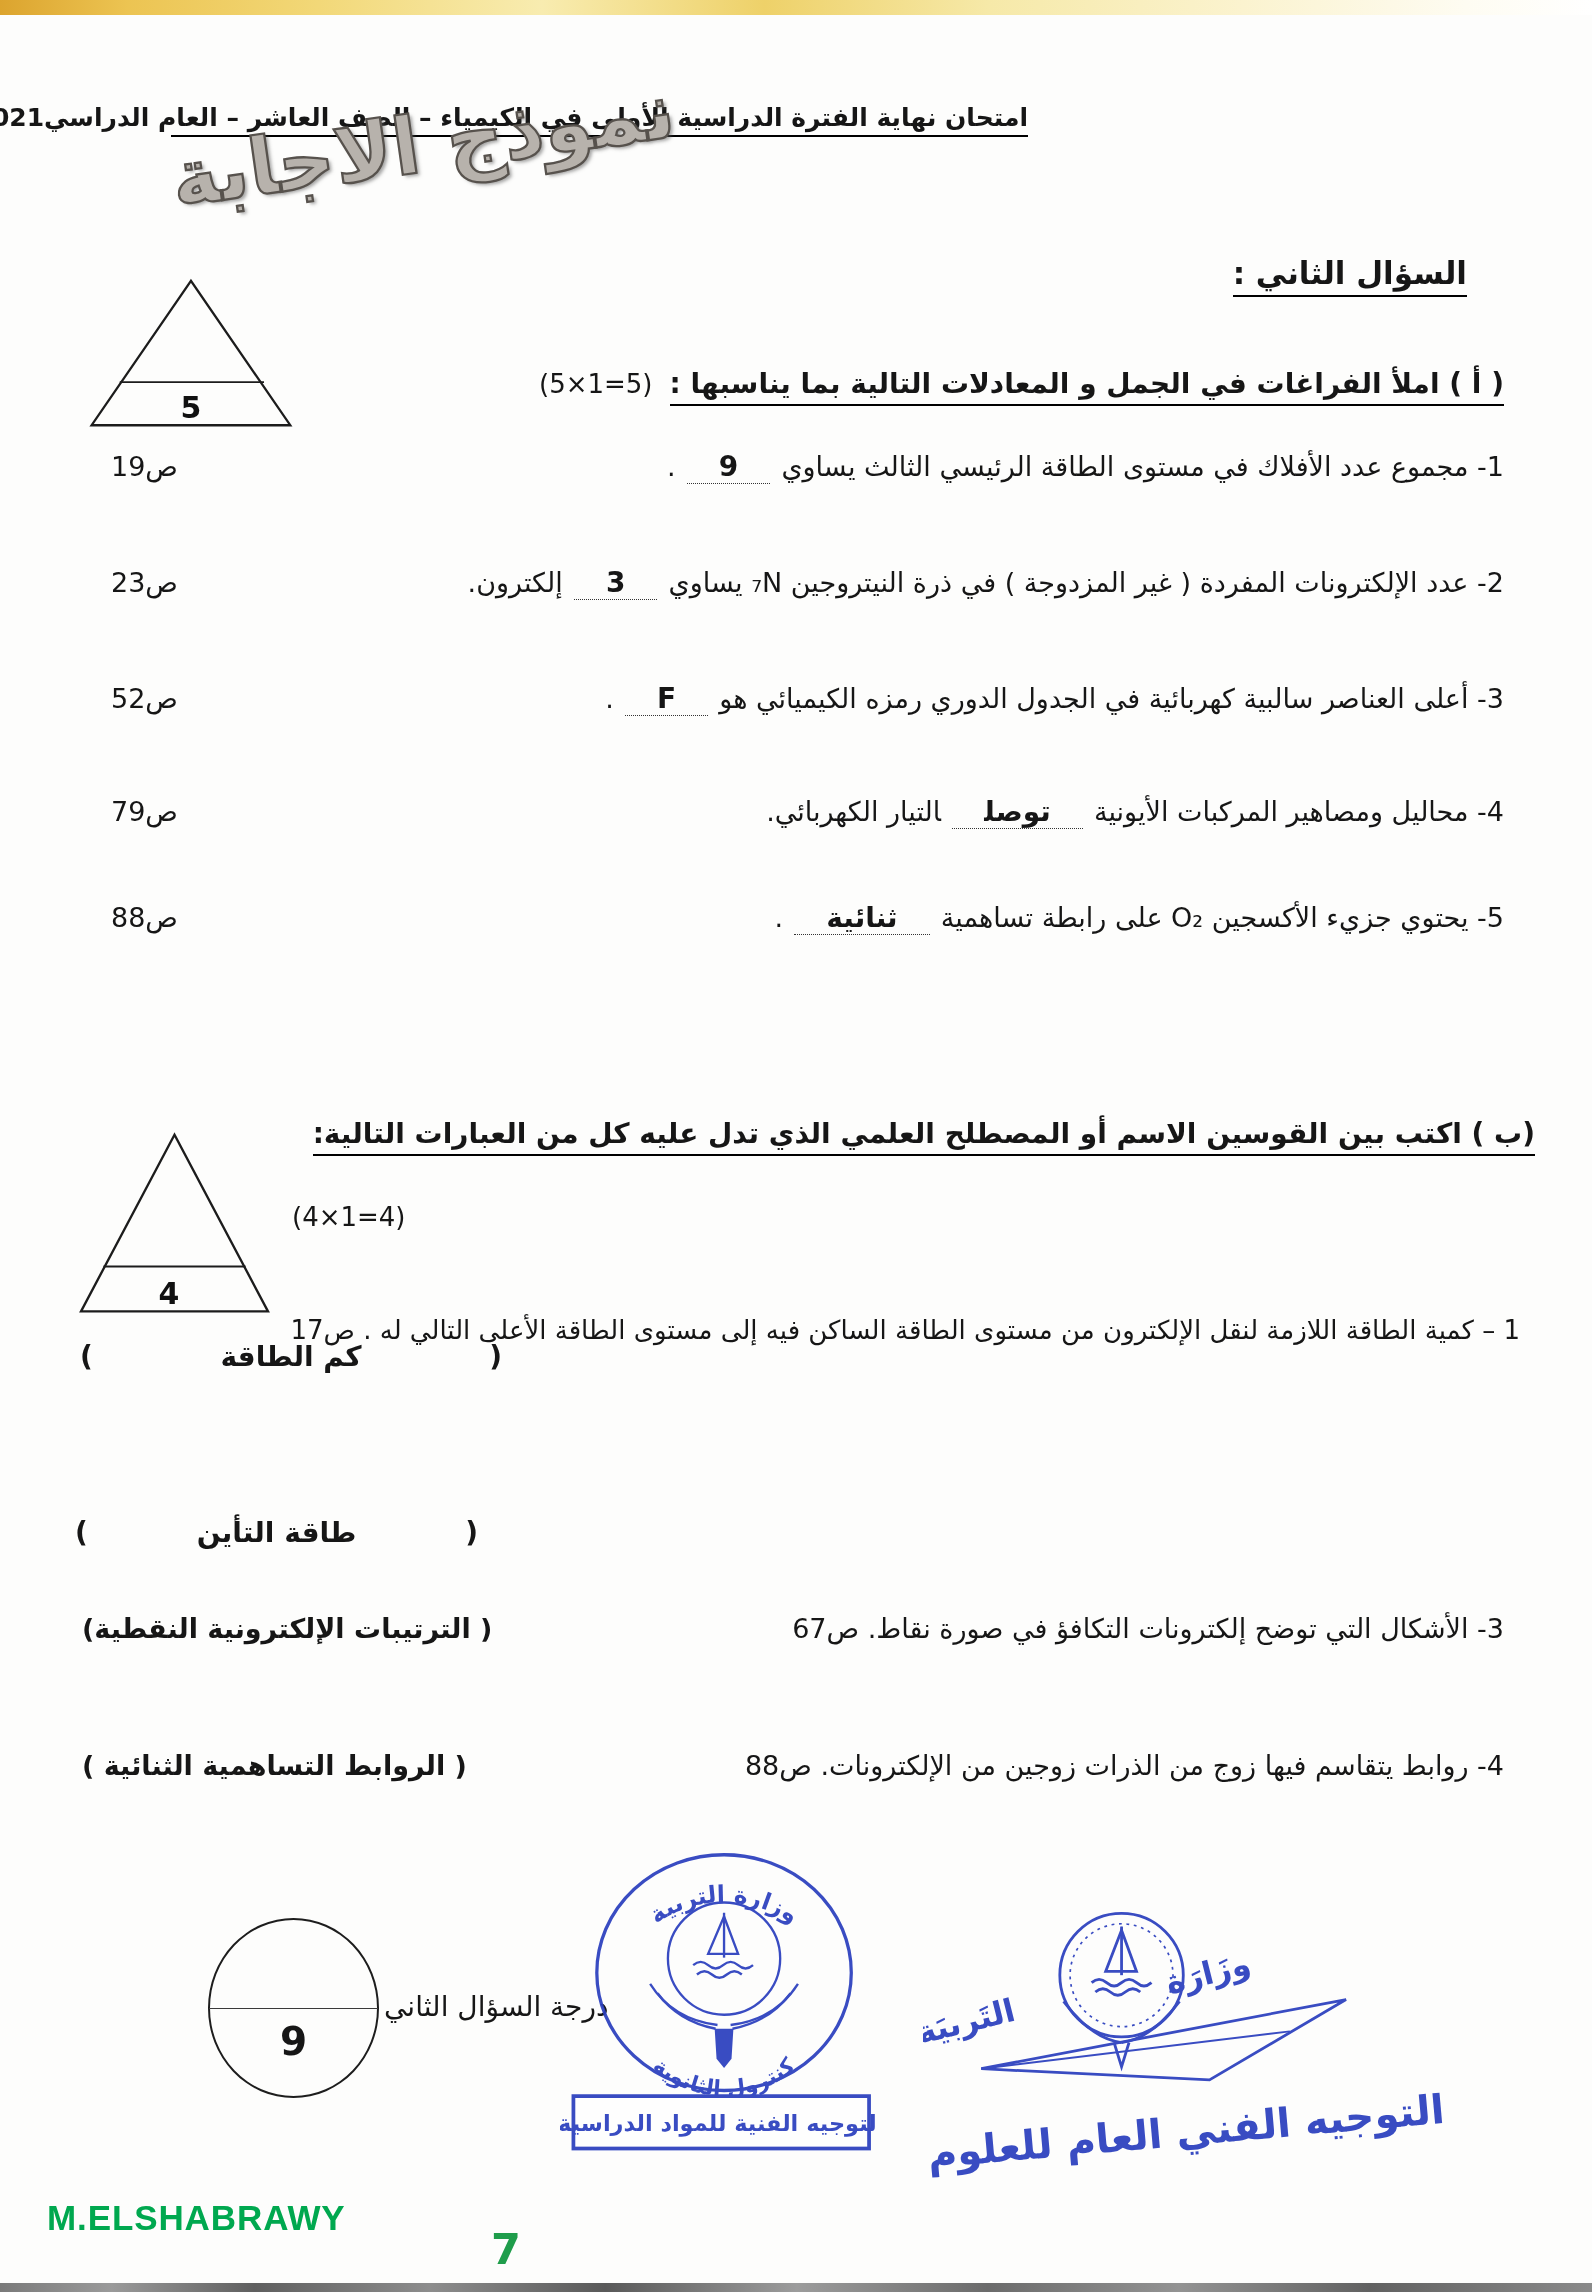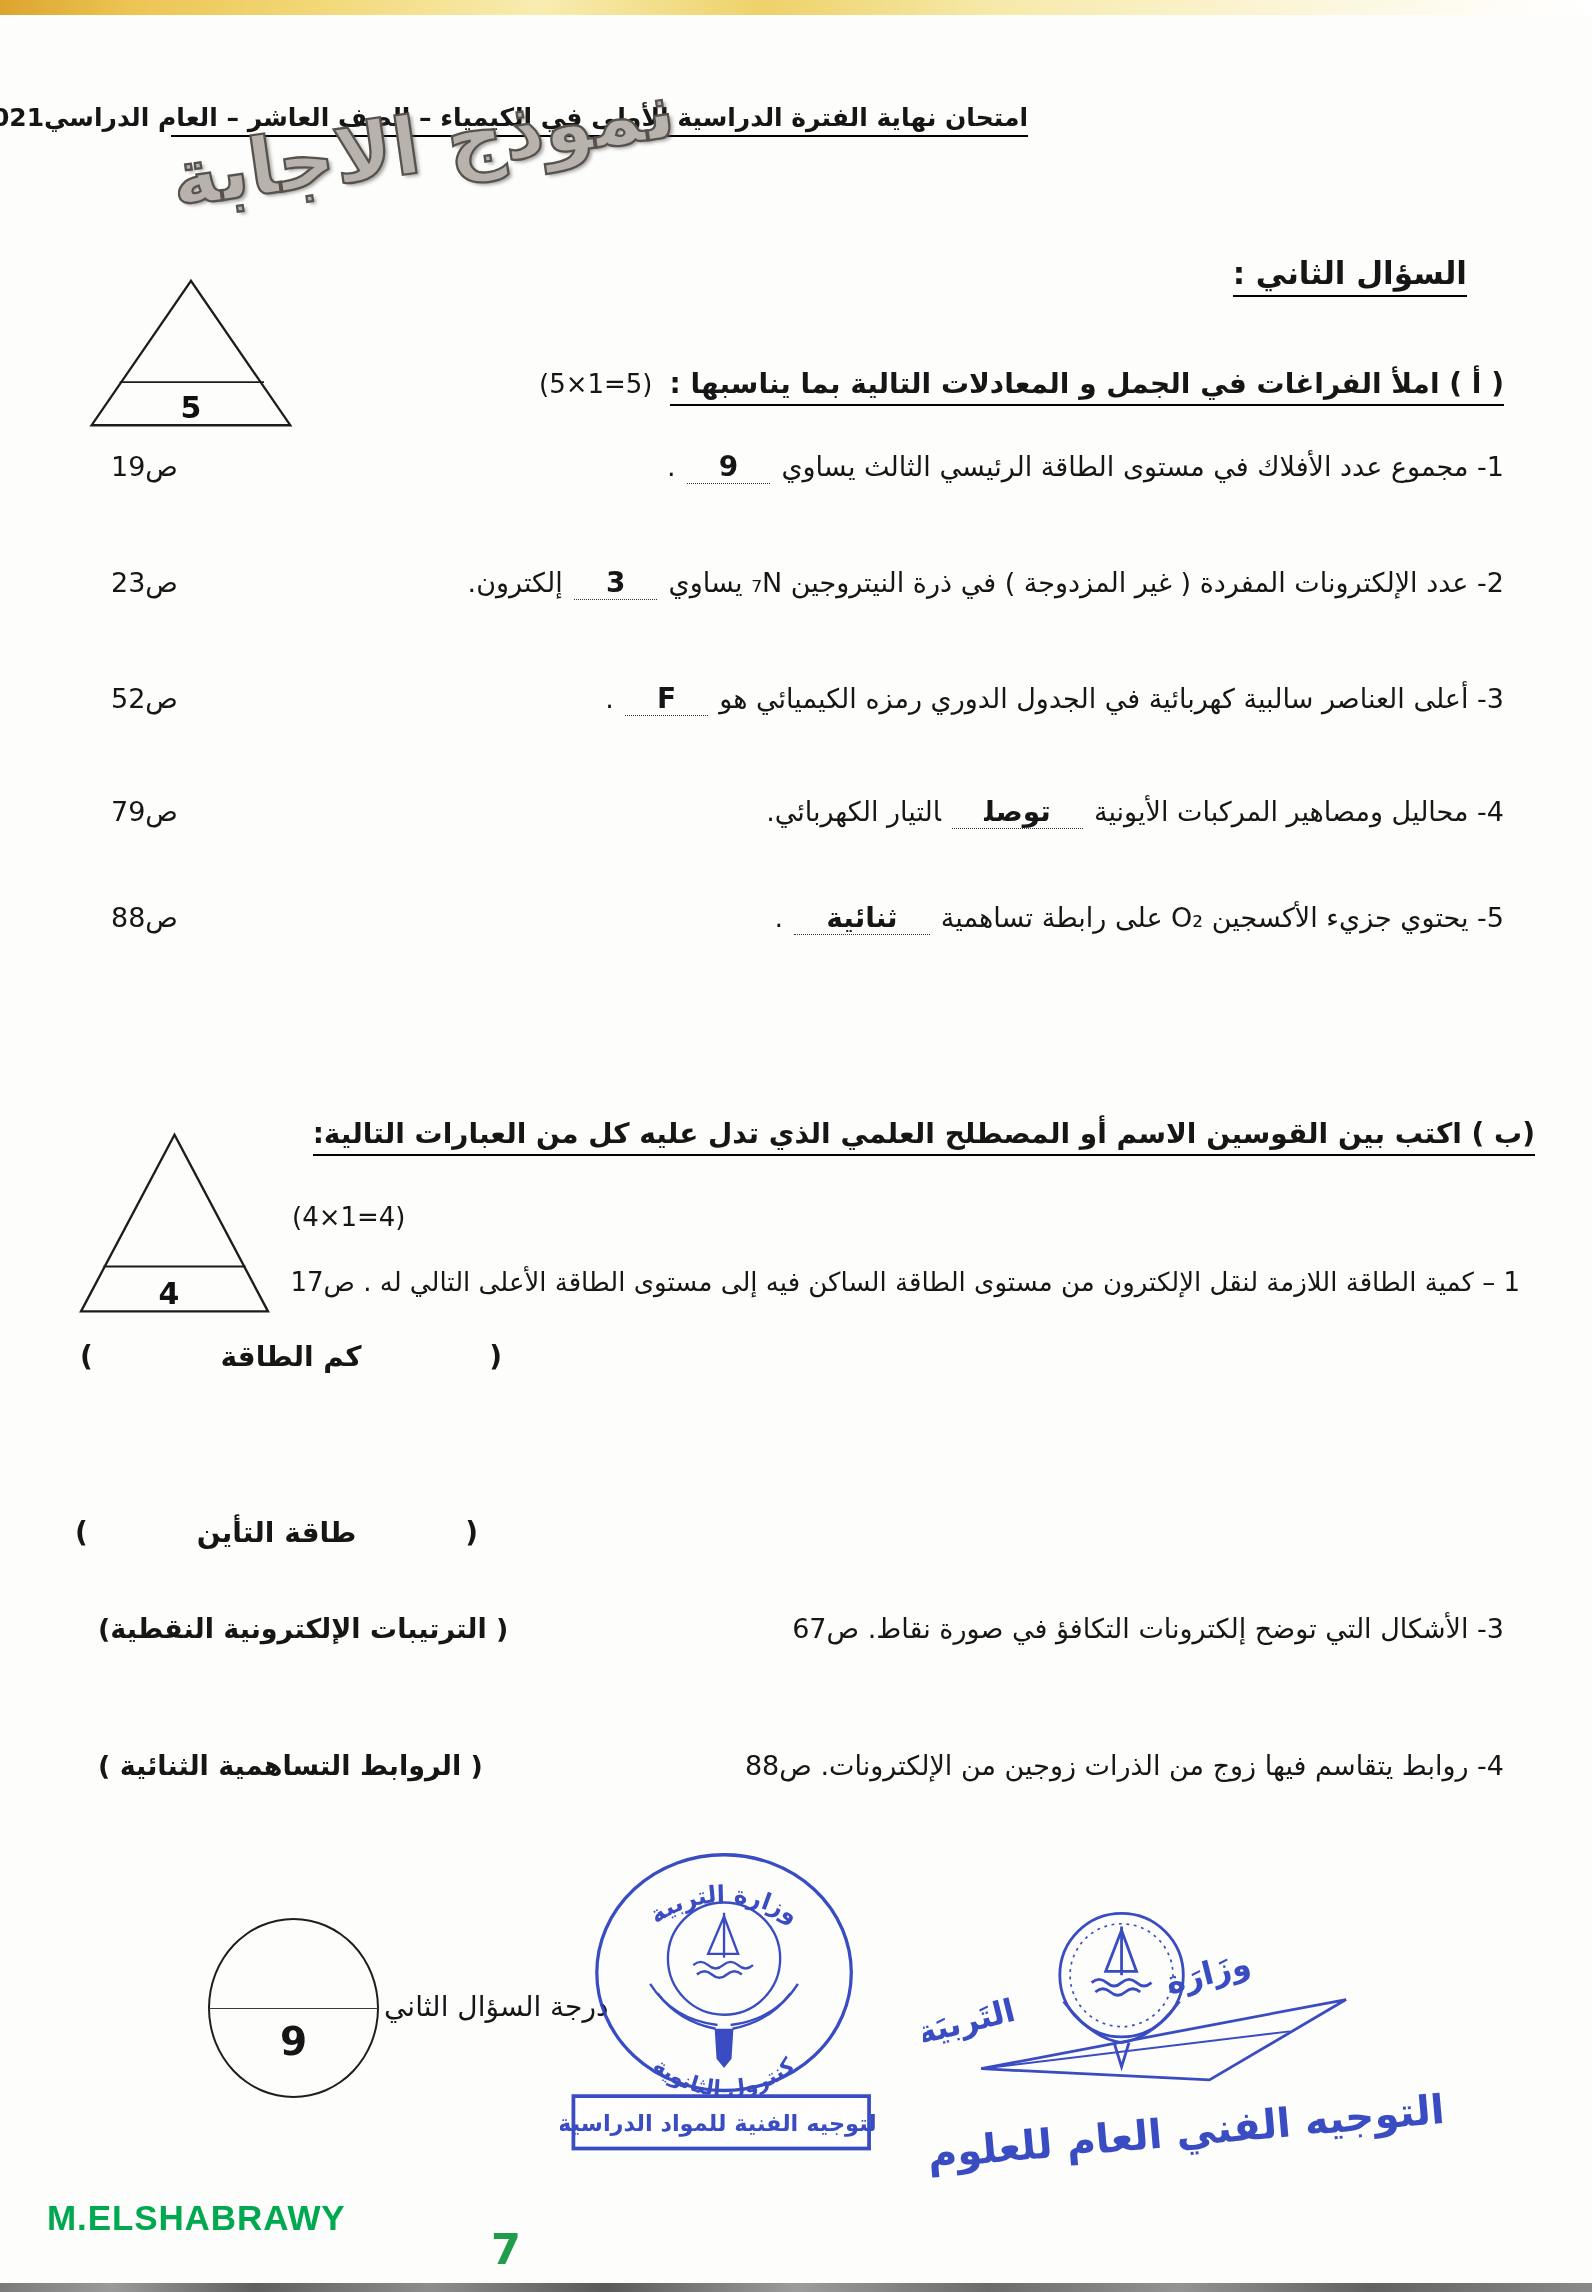--- a/index.html
+++ b/index.html
@@ -28,27 +28,27 @@
   #pa-head{right:89px;top:367px;font-size:28px;}
   #pb-head{right:58px;top:1117px;font-size:28px;justify-content:center;}
   .marks{direction:ltr;font-size:26px;font-weight:normal;}
   #pb-marks{left:292px;top:1202px;font-size:26px;direction:ltr;text-align:right;}
   
   .arow{left:111px;right:89px;display:flex;direction:rtl;justify-content:space-between;
         align-items:baseline;font-size:27px;white-space:nowrap;}
   .blank{border-bottom:1.9px dotted #333;padding:0 32px;margin:0 11.2px;font-weight:bold;font-size:28px;}
   .pref{font-size:27px;}
   
-  .btext{direction:rtl;font-size:26px;white-space:nowrap;}
+  .btext{direction:rtl;font-size:26px;white-space:nowrap;margin-top:48px;}
   .answer-line{display:flex;direction:ltr;justify-content:space-between;align-items:baseline;
         font-size:28px;font-weight:bold;}
   .answer-line .ansb{direction:rtl;}
   .brow{left:82px;right:89px;display:flex;direction:rtl;justify-content:space-between;
         align-items:baseline;font-size:27px;white-space:nowrap;}
-  .brow .bans{font-weight:bold;direction:rtl;margin-left:16px;}
+  .brow .bans{font-weight:bold;direction:rtl;}
   
   svg text{font-family:"DejaVu Sans",sans-serif;}
   
   #score-circle{left:208px;top:1918px;width:167px;height:176px;border:2.8px solid #1d1d1d;border-radius:50%;}
   #score-chord{position:absolute;left:-0.9px;right:-0.9px;top:50%;border-top:1.9px solid #3a3a3a;}
   #score-value{position:absolute;left:0;right:0;top:56%;text-align:center;font-size:39px;font-weight:bold;}
   #score-label{left:384px;top:1990px;font-size:28px;direction:rtl;white-space:nowrap;}
   .stamp{opacity:.93;}
   #green-name{left:47px;top:2198px;font-size:35px;font-weight:bold;color:#00a84f;
       font-family:"Liberation Sans",sans-serif;letter-spacing:0.9px;}

